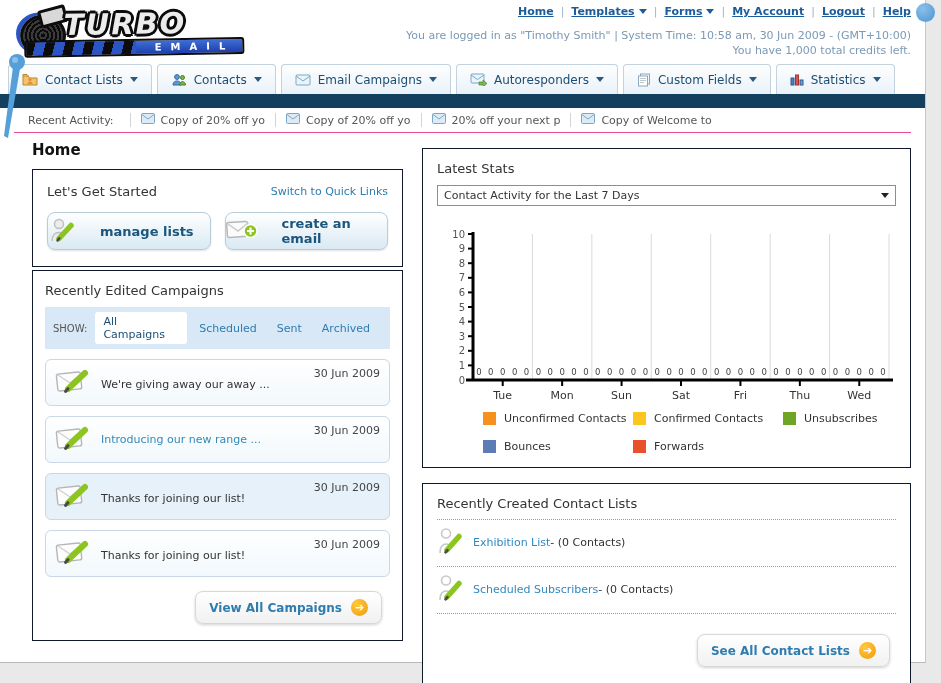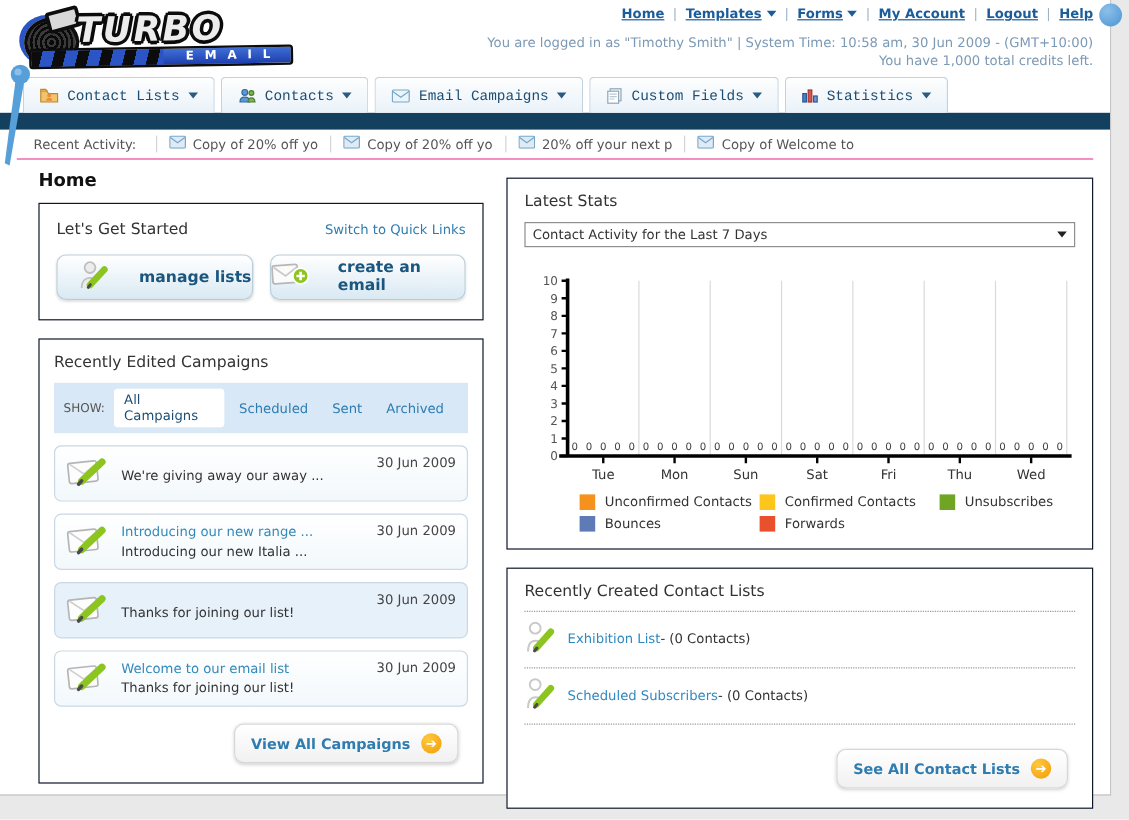--- a/index.html
+++ b/index.html
@@ -28,21 +28,21 @@
   .navlink-wrap + .navlink-wrap:before { content:"|"; color:#9db4c8; margin:0 7px; }
   .nav-links a { color:#1b5c9b; font-weight:bold; text-decoration:underline; cursor:pointer; }
   .chev-dn { display:inline-block; margin-left:4px; width:0; height:0; border-left:4px solid transparent; border-right:4px solid transparent; border-top:5px solid #1b5c9b; }
   .login-line { margin-top:11px; color:#7c99b5; }
   .credits-line { margin-top:2px; color:#7c99b5; }
   .corner-dot { position:absolute; top:3px; right:-10px; width:19px; height:19px; border-radius:50%; background:radial-gradient(circle at 35% 30%, #8cc0ea, #4a94d2); }
 
   .pin-left { position:absolute; left:0; top:52px; z-index:9; }
 
   
-  .tabbar { height:34px; padding-left:19px; display:flex; align-items:flex-end;font-family:Liberation Mono, monospace; }
+  .tabbar { height:34px; padding-left:8px; display:flex; align-items:flex-end; }
   .tab { display:flex; align-items:center; height:30px; margin-right:5px; padding:0 13px;
          border:1px solid #c2d2df; border-bottom:none; border-radius:4px 4px 0 0;
          background:linear-gradient(#fefefe,#e9f2f9); color:#1c4e74; font-size:12px; cursor:pointer; }
   .tab .ticon { margin-right:7px; display:inline-flex; }
   .tab .chev { display:inline-block; margin-left:7px; width:0; height:0; border-left:4px solid transparent; border-right:4px solid transparent; border-top:5px solid #2a5b80; }
   .navybar { height:14px; background:#14405f; }
 
   
   .activity { height:25px; margin:0 14px; display:flex; align-items:center; border-bottom:1px solid #ec4899; }
   .act-label { color:#555; margin:0 16px 0 14px; }
@@ -58,26 +58,26 @@
   .col-right { width:489px; margin-left:19px; margin-top:-21px; }
 
   .panel { background:#fff; border:1px solid #0f172a; }
   .panel-title { font-size:13px; color:#333; }
 
   
   .gs-panel { padding:14px 14px 16px; }
   .gs-head { display:flex; justify-content:space-between; align-items:center; }
   .link { color:#2e7cb0; cursor:pointer; }
   .gs-buttons { display:flex; gap:14px; margin-top:13px; }
-  .big-btn { flex:1; height:38px; display:flex; align-items:center; justify-content:flex-end; gap:24px;
+  .big-btn { flex:1; height:38px; display:flex; align-items:center; justify-content:flex-start; gap:24px;
              border:1px solid #b9cdd9; border-radius:8px; background:linear-gradient(#ffffff,#d9e9f3);
              color:#1a567e; font-size:13px; font-weight:bold; cursor:pointer; box-shadow:0 1px 2px rgba(0,0,0,.12); }
 
   
-  .camp-panel { margin-top:15px; padding:12px 12px 14px; }
+  .camp-panel { margin-top:3px; padding:12px 12px 14px; }
   .filterbar { margin-top:9px; background:#d8e8f6; padding:5px 8px; display:flex; align-items:center; }
   .show-label { color:#555; font-size:10px; margin-right:8px; }
   .filter { color:#2e7cb0; padding:3px 8px; margin-right:4px; cursor:pointer; }
   .filter.active { background:#fff; border-radius:3px; color:#1c4e74; }
   .camp-row { margin-top:10px; border:1px solid #c9d8e4; border-radius:6px; padding:7px 9px;
               display:flex; align-items:center; background:linear-gradient(#ffffff,#f2f8fc); cursor:pointer; }
   .camp-row.tinted { background:#e7f1fa; }
   .camp-icon { margin-right:10px; flex:none; }
   .camp-txt { flex:1; min-width:0; }
   .camp-title { color:#3389b9; display:block; cursor:pointer; }
@@ -88,21 +88,21 @@
             background:linear-gradient(#ffffff,#f1f1f1); color:#2e7cb0; font-size:12px; font-weight:bold;
             cursor:pointer; box-shadow:0 1px 3px rgba(0,0,0,.18); }
   .go-icon { width:17px; height:17px; border-radius:50%; background:radial-gradient(circle at 35% 30%,#ffc93e,#f29a07);
              color:#fff; font-size:11px; line-height:17px; text-align:center; font-weight:bold; }
 
   
   .stats-panel { padding:12px 14px 10px; }
   .fake-select { margin-top:9px; height:21px; border:1px solid #8e8e8e; background:#fff; display:flex; align-items:center; justify-content:space-between; padding:0 6px; cursor:pointer; }
   .fake-select .sel-arrow { width:0; height:0; border-left:4px solid transparent; border-right:4px solid transparent; border-top:5px solid #222; }
   #stats-chart { margin-top:18px; display:block; font-family:"DejaVu Sans",sans-serif; }
-  .legend { margin:6px 0 4px 46px; display:grid; grid-template-columns:150px 150px 150px; row-gap:5px; }
+  .legend { margin:6px 0 4px 46px; display:grid; grid-template-columns:150px 150px 150px; row-gap:15px; }
   .legend-item { display:flex; align-items:center; }
   .legend-swatch { width:13px; height:13px; margin-right:8px; flex:none; }
   .legend-label { color:#333; }
 
   
   .cl-panel { margin-top:15px; padding:12px 14px 14px; }
   .cl-title { padding-bottom:8px; border-bottom:1px dotted #999; }
   .cl-row { display:flex; align-items:center; padding:7px 0 8px; border-bottom:1px dotted #999; }
   .cl-icon { margin-right:10px; flex:none; }
   .cl-name { color:#3089c0; cursor:pointer; }
@@ -187,20 +187,31 @@
       <span class="chev"></span>
     </div>
     <div class="tab">
       <span class="ticon">
         <svg width="16" height="12" viewBox="0 0 16 12">
             <rect x="1" y="1" width="14" height="10" rx="1" fill="#eaf4fb" stroke="#7aa7c7"></rect>
             <path d="M1 2l7 5 7-5" fill="none" stroke="#7aa7c7"></path>
           </svg>
       </span>
       <span>Email Campaigns</span>
+      <span class="chev"></span>
+    </div>
+    <div class="tab">
+      <span class="ticon">
+        <svg width="17" height="13" viewBox="0 0 17 13">
+            <rect x="1" y="1" width="13" height="9" rx="1" fill="#eaf4fb" stroke="#7aa7c7"></rect>
+            <path d="M1 2l6.5 4.5L14 2" fill="none" stroke="#7aa7c7"></path>
+            <path d="M9 9h4v-2l4 3.5-4 3.5v-2H9z" fill="#7ab648" stroke="#4e7d2b" stroke-width="0.6"></path>
+          </svg>
+      </span>
+      <span>Autoresponders</span>
       <span class="chev"></span>
     </div>
     <div class="tab">
       <span class="ticon">
         <svg width="14" height="14" viewBox="0 0 14 14">
             <rect x="3.5" y="1" width="9" height="10" fill="#f4f8fb" stroke="#8fa6b8"></rect>
             <rect x="1.5" y="3" width="9" height="10" fill="#fff" stroke="#8fa6b8"></rect>
             <path d="M3 5.5h6M3 7.5h6M3 9.5h4" stroke="#b9c7d2"></path>
           </svg>
       </span>
@@ -320,21 +331,20 @@
             <span class="camp-icon">
               <svg width="36" height="28" viewBox="0 0 36 28">
                   <rect x="2" y="6" width="24" height="17" rx="2" fill="#fdfdfd" stroke="#b5b5b5" stroke-width="1.4" transform="rotate(-6 14 14)"></rect>
                   <path d="M3 8l12 8 12-10" fill="none" stroke="#cfcfcf" stroke-width="1.4"></path>
                   <path d="M13 22L30 6" stroke="#8cc520" stroke-width="6" stroke-linecap="round"></path>
                   <path d="M10.5 24.5l2.5-2.8" stroke="#4a4a4a" stroke-width="3" stroke-linecap="round"></path>
                 </svg>
             </span>
             <span class="camp-txt">
               <a class="camp-title">Introducing our new range ...</a>
-              <span class="camp-sub">Introducing our new Italia ...</span>
             </span>
             <span class="camp-date">30 Jun 2009</span>
           </div>
 
           <div class="camp-row tinted">
             <span class="camp-icon">
               <svg width="36" height="28" viewBox="0 0 36 28">
                   <rect x="2" y="6" width="24" height="17" rx="2" fill="#fdfdfd" stroke="#b5b5b5" stroke-width="1.4" transform="rotate(-6 14 14)"></rect>
                   <path d="M3 8l12 8 12-10" fill="none" stroke="#cfcfcf" stroke-width="1.4"></path>
                   <path d="M13 22L30 6" stroke="#8cc520" stroke-width="6" stroke-linecap="round"></path>
@@ -350,21 +360,20 @@
           <div class="camp-row">
             <span class="camp-icon">
               <svg width="36" height="28" viewBox="0 0 36 28">
                   <rect x="2" y="6" width="24" height="17" rx="2" fill="#fdfdfd" stroke="#b5b5b5" stroke-width="1.4" transform="rotate(-6 14 14)"></rect>
                   <path d="M3 8l12 8 12-10" fill="none" stroke="#cfcfcf" stroke-width="1.4"></path>
                   <path d="M13 22L30 6" stroke="#8cc520" stroke-width="6" stroke-linecap="round"></path>
                   <path d="M10.5 24.5l2.5-2.8" stroke="#4a4a4a" stroke-width="3" stroke-linecap="round"></path>
                 </svg>
             </span>
             <span class="camp-txt">
-              <a class="camp-title">Welcome to our email list</a>
               <span class="camp-sub">Thanks for joining our list!</span>
             </span>
             <span class="camp-date">30 Jun 2009</span>
           </div>
 
           <div class="viewall-row">
             <div class="go-btn">
               <span>View All Campaigns</span>
               <span class="go-icon">➔</span>
             </div>

